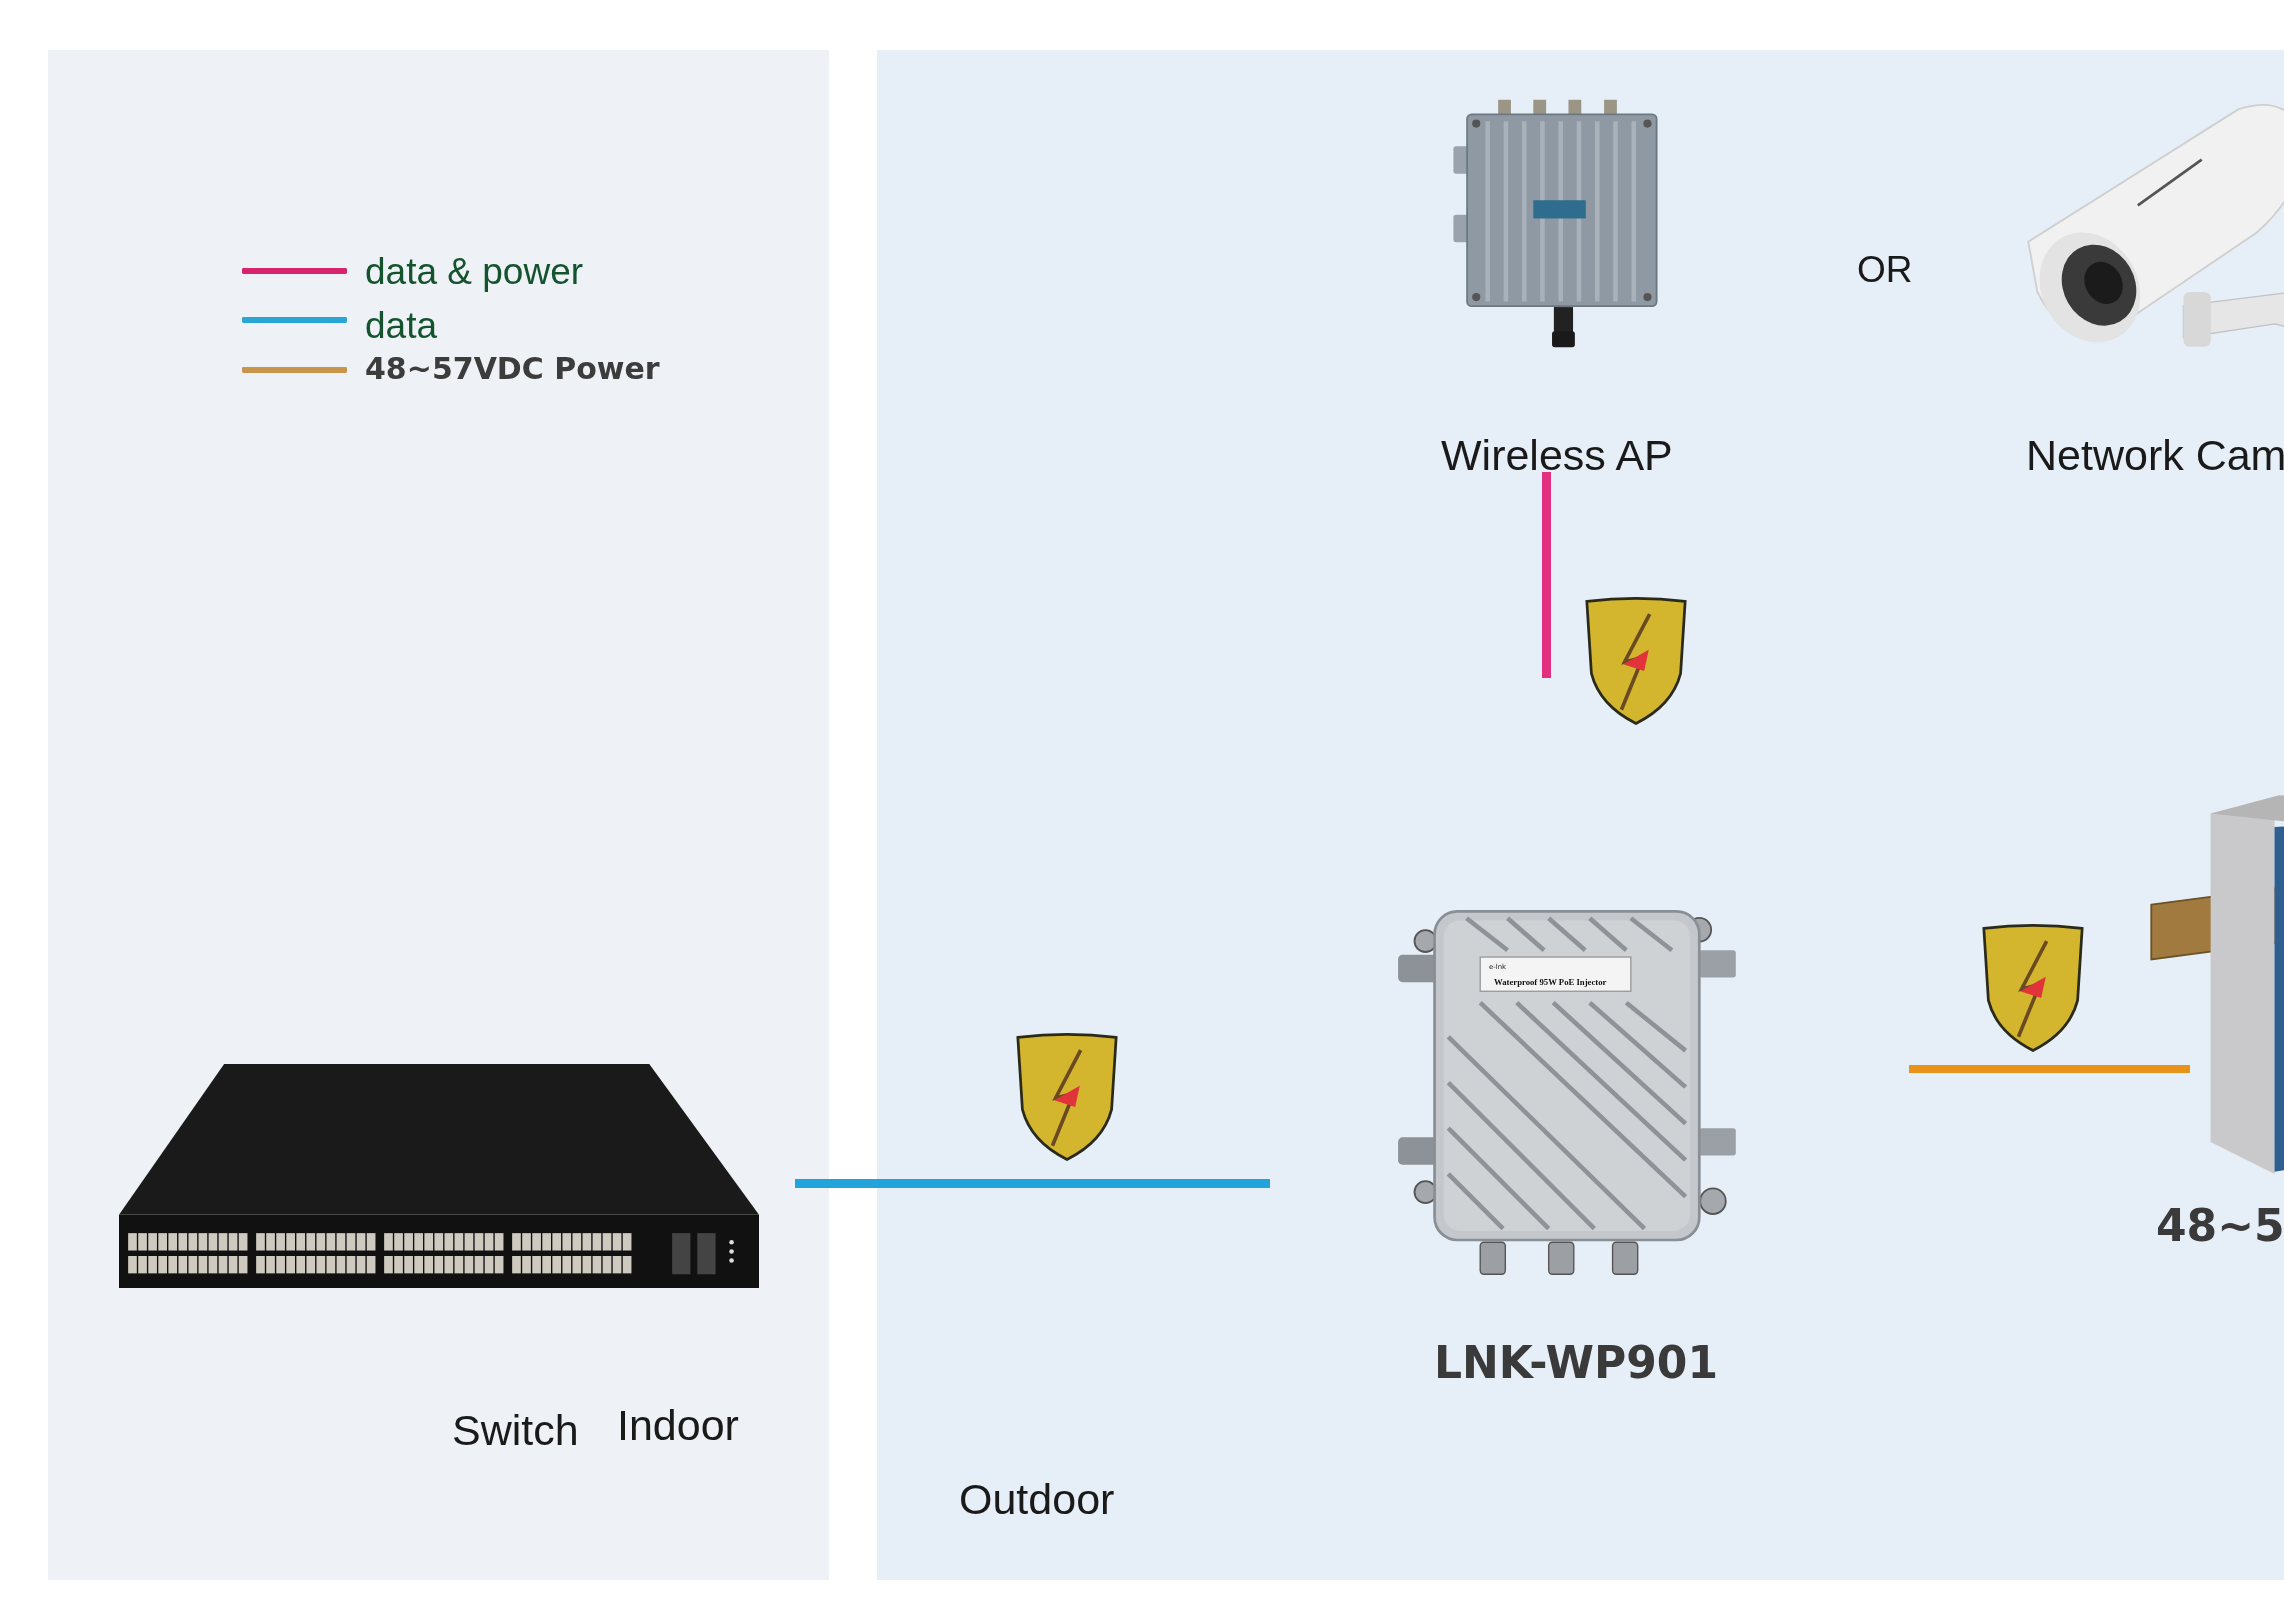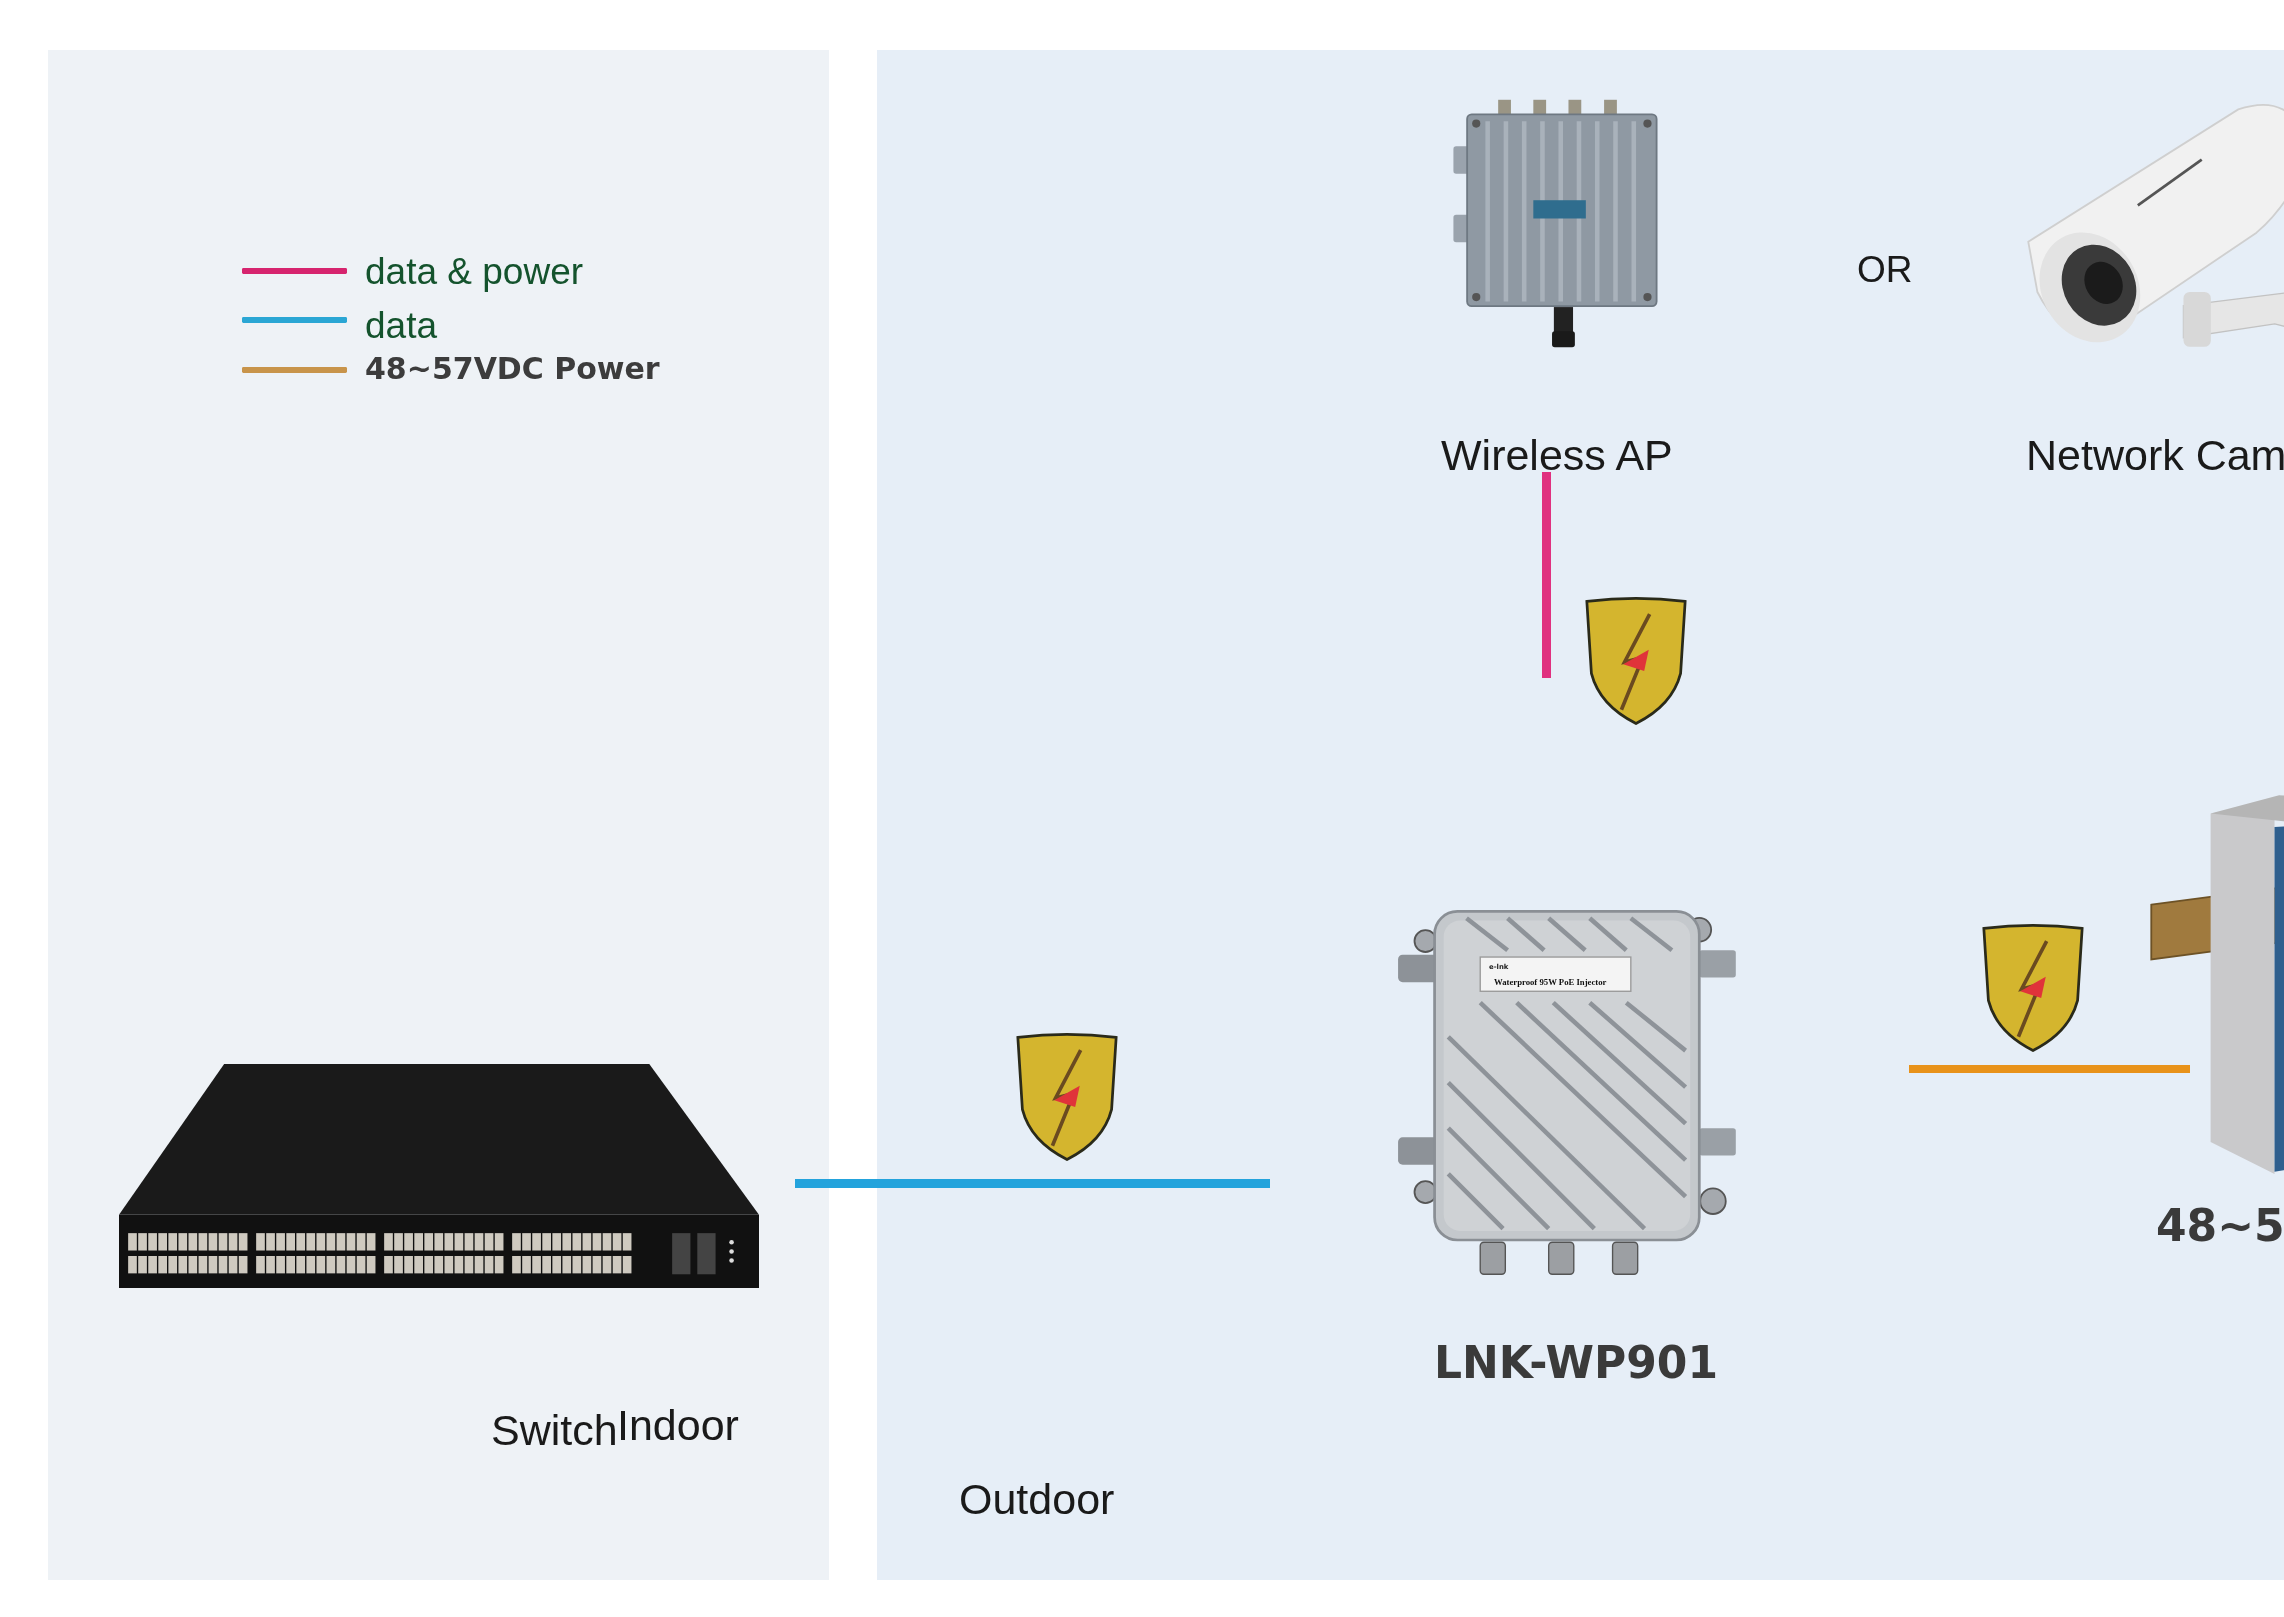--- a/index.html
+++ b/index.html
@@ -137,21 +137,21 @@
       <line x1="110" y1="500" x2="330" y2="720"></line>
       <line x1="110" y1="600" x2="230" y2="720"></line>
     </g>
 
     <rect x="180" y="125" width="330" height="75" fill="#f4f4f4" stroke="#9a9a9a" stroke-width="3"></rect>
 
     <rect x="180" y="750" width="55" height="70" rx="8" fill="#9c9fa3" stroke="#555" stroke-width="3"></rect>
     <rect x="330" y="750" width="55" height="70" rx="8" fill="#9c9fa3" stroke="#555" stroke-width="3"></rect>
     <rect x="470" y="750" width="55" height="70" rx="8" fill="#9c9fa3" stroke="#555" stroke-width="3"></rect>
   </svg>
-  <div class="abs" style="left:91px;top:63px;font-family:'DejaVu Sans',sans-serif;font-weight:bold;font-size:6.9px;color:#222;">e-lnk</div>
+  <div class="abs" style="left:91px;top:63px;font-family:'DejaVu Sans',sans-serif;font-weight:normal;font-size:6.9px;color:#222;">e-lnk</div>
   <div class="abs" style="left:96px;top:77px;font-family:Liberation Serif, serif;font-weight:bold;font-size:8.7px;color:#111;white-space:nowrap;">Waterproof 95W PoE Injector</div>
 </div>
 <div class="label bold" style="left:1434px;top:1341px;">LNK-WP901</div>
 
 <div class="abs" style="left:2142px;top:786px;width:402px;height:388px;">
   <svg width="402" height="388" viewBox="0 0 880 850">
 
     <path d="M20 260 L850 150 L850 270 L20 380 Z" fill="#a07a3e" stroke="#6d5226" stroke-width="4"></path>
 
     <path d="M150 60 L290 40 L290 850 L150 780 Z" fill="#c9c9cb"></path>
@@ -271,17 +271,17 @@
         <rect x="1102" y="370" width="19" height="38"></rect>
         <rect x="1102" y="420" width="19" height="38"></rect>
       </g>
     <rect x="1210" y="370" width="40" height="90" fill="#444"></rect>
     <rect x="1265" y="370" width="40" height="90" fill="#444"></rect>
     <circle cx="1340" cy="390" r="5" fill="#ddd"></circle>
     <circle cx="1340" cy="410" r="5" fill="#ddd"></circle>
     <circle cx="1340" cy="430" r="5" fill="#ddd"></circle>
   </svg>
 </div>
-<div class="label" style="left:452px;top:1409px;margin-left:39px;">Switch</div>
+<div class="label" style="left:452px;top:1409px;">Switch</div>
 
 <div class="label" style="left:617px;top:1404px;text-align:right;">Indoor</div>
 <div class="label" style="left:959px;top:1478px;">Outdoor</div>
 
 
 </body></html>

